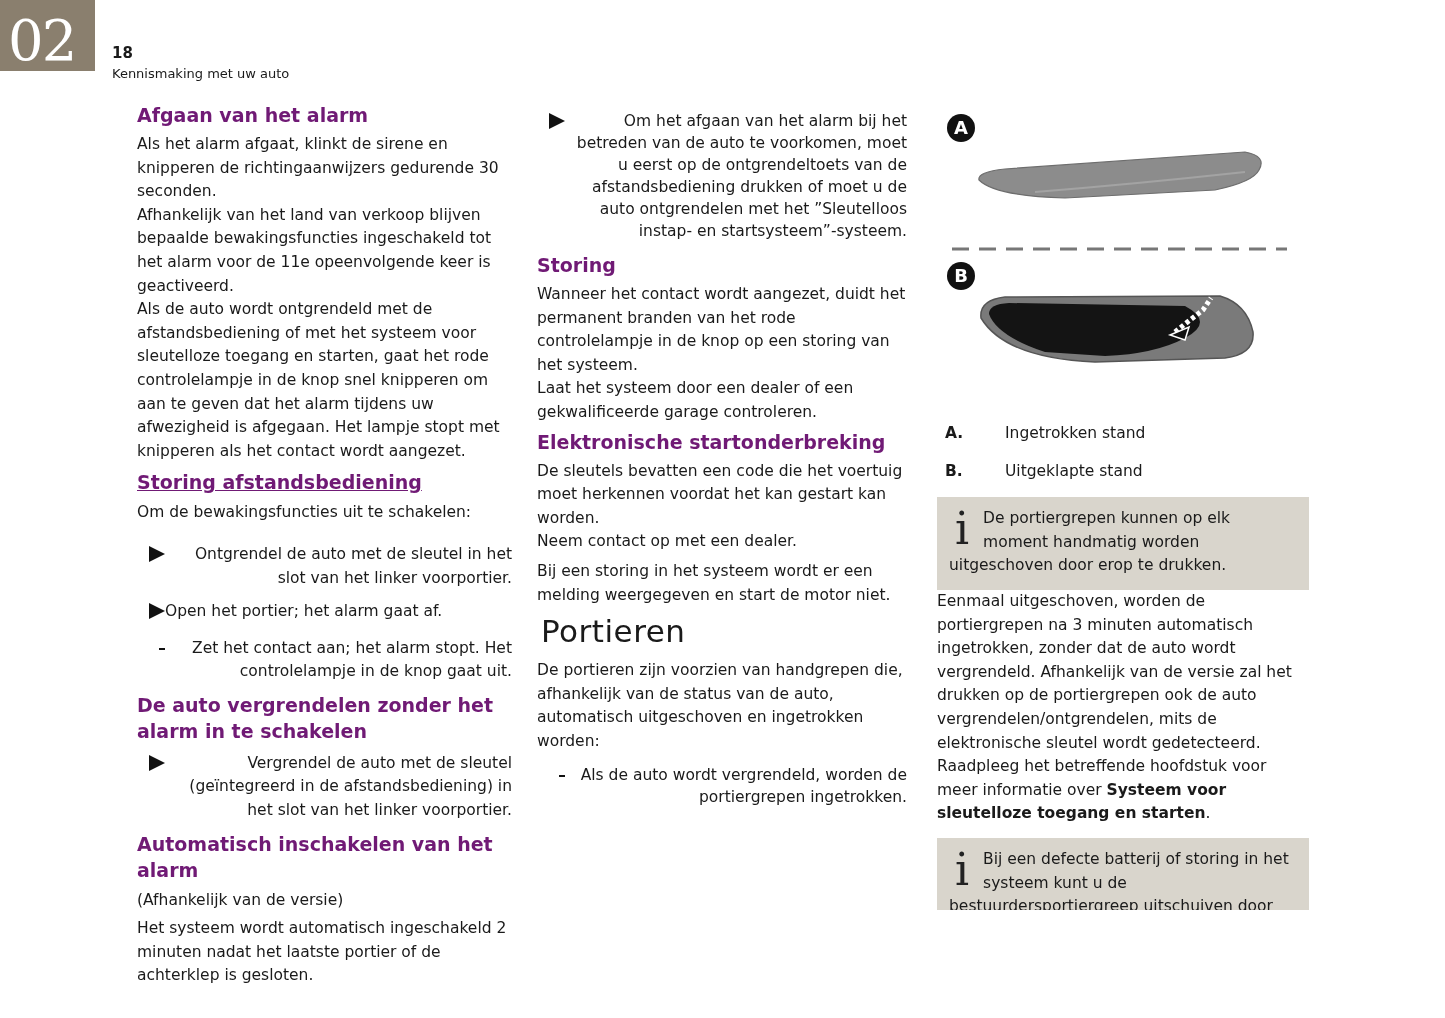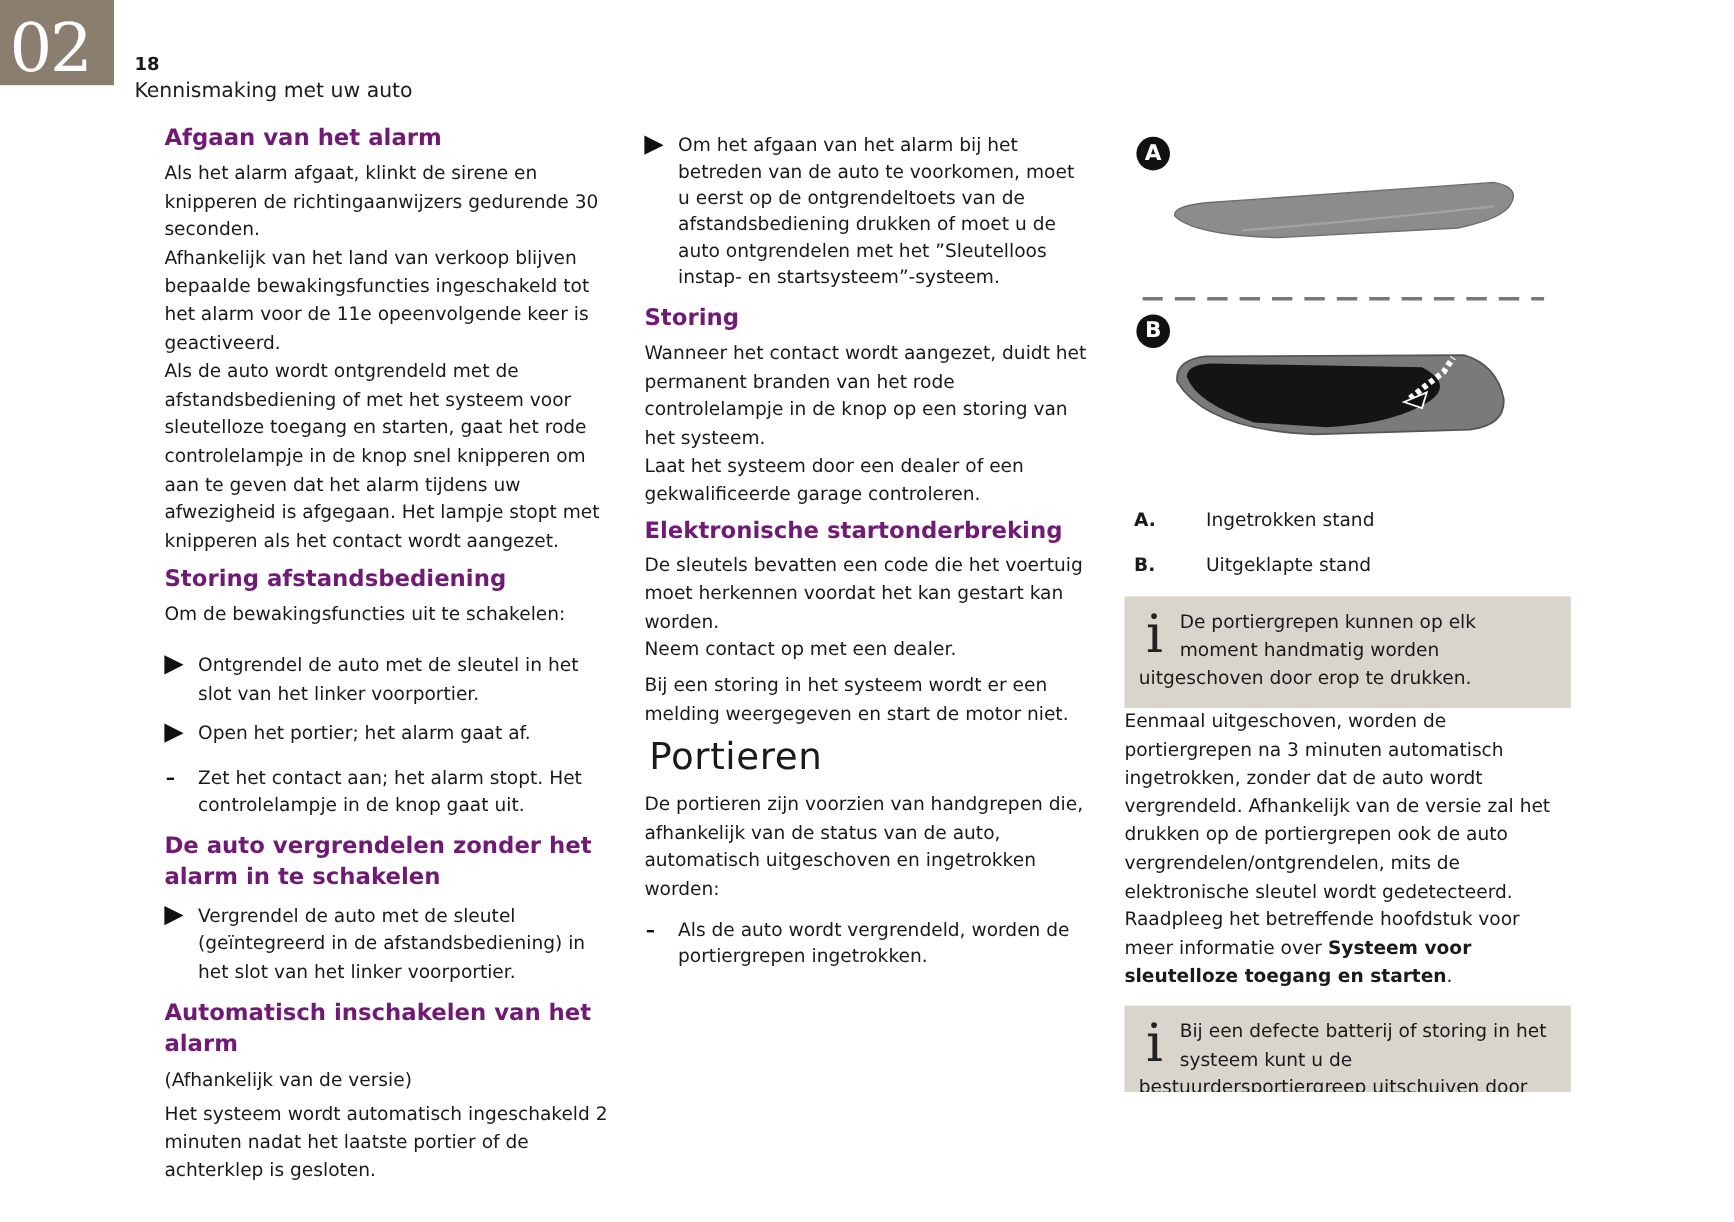--- a/index.html
+++ b/index.html
@@ -2,29 +2,29 @@
 <html><head>
 <meta charset="utf-8">
 <style>
   html, body { margin:0; padding:0; background:#ffffff; }
   body { width:1445px; height:1018px; position:relative; overflow:hidden;
          font-family:"DejaVu Sans", sans-serif; color:#1a1a1a; }
   .chapter-box { position:absolute; left:0; top:0; width:95px; height:71px; background:#8a7f6e; }
   .chapter-num { position:absolute; left:8px; top:6px; font-family:"DejaVu Serif", serif;
                  font-size:56px; color:#ffffff; letter-spacing:-2px; line-height:70px; }
   .page-num { position:absolute; left:112px; top:44px; font-size:15px; font-weight:bold; }
-  .page-section { position:absolute; left:112px; top:66px; font-size:17px; }
+  .page-section { position:absolute; left:112px; top:66px; font-size:13px; }
   .col { position:absolute; top:100px; font-size:15.5px; line-height:23.6px; }
   .col1 { left:137px; width:375px; }
   .col2 { left:537px; width:370px; }
   .col3 { left:937px; width:372px; }
   h2.sub { font-size:19px; font-weight:bold; margin:0; line-height:26px; color:#701a75; }
   h1.big { font-size:31px; font-weight:normal; margin:4px; line-height:40px; letter-spacing:0.5px; }
   p { margin:0; }
-  .bul { display:flex; margin:0; }
+  .bul { display:flex; margin:0;text-align:right; }
   .bul .mark { width:28px; flex:none; }
   .tri { display:inline-block; width:0; height:0; border-top:8px solid transparent;
          border-bottom:8px solid transparent; border-left:16px solid #111; margin-top:3px; }
   .dash { display:inline-block; width:6px; height:2px; background:#111; margin:11px 0 0 2px; vertical-align:top; }
   .note { background:#d9d5cc; padding:10px 12px 12px 12px; position:relative; }
   .note .i { float:left; font-family:"DejaVu Serif", serif; font-size:44px; line-height:40px;
              margin:2px 14px 0 6px; color:#222; }
   .legend-row { display:flex; margin-bottom:14px; }
   .legend-row .k { width:60px; font-weight:bold; padding-left:8px; }
   .fig { position:relative; height:310px; }
@@ -39,21 +39,21 @@
 </div>
 <div class="page-num">18</div>
 <div class="page-section">Kennismaking met uw auto</div>
 
 <div class="col col1">
   <h2 class="sub" style="margin-top:2px;margin-bottom:5px;">Afgaan van het alarm</h2>
   <p>Als het alarm afgaat, klinkt de sirene en knipperen de richtingaanwijzers gedurende 30 seconden.</p>
   <p>Afhankelijk van het land van verkoop blijven bepaalde bewakingsfuncties ingeschakeld tot het alarm voor de 11e opeenvolgende keer is geactiveerd.</p>
   <p>Als de auto wordt ontgrendeld met de afstandsbediening of met het systeem voor sleutelloze toegang en starten, gaat het rode controlelampje in de knop snel knipperen om aan te geven dat het alarm tijdens uw afwezigheid is afgegaan. Het lampje stopt met knipperen als het contact wordt aangezet.</p>
 
-  <h2 class="sub" style="margin-top:6px;margin-bottom:6px;">Storing afstandsbediening</h2>
+  <h2 class="sub" style="margin-top:6px;margin-bottom:6px;text-decoration:underline;">Storing afstandsbediening</h2>
   <p style="margin-bottom:18px;">Om de bewakingsfuncties uit te schakelen:</p>
   <div class="bul" style="margin-bottom:10px;">
     <span class="mark"><span class="tri"></span></span>
     <span>Ontgrendel de auto met de sleutel in het slot van het linker voorportier.</span>
   </div>
   <div class="bul" style="margin-bottom:10px;">
     <span class="mark"><span class="tri"></span></span>
     <span>Open het portier; het alarm gaat af.</span>
   </div>
   <div class="bul" style="margin-bottom:8px;">

